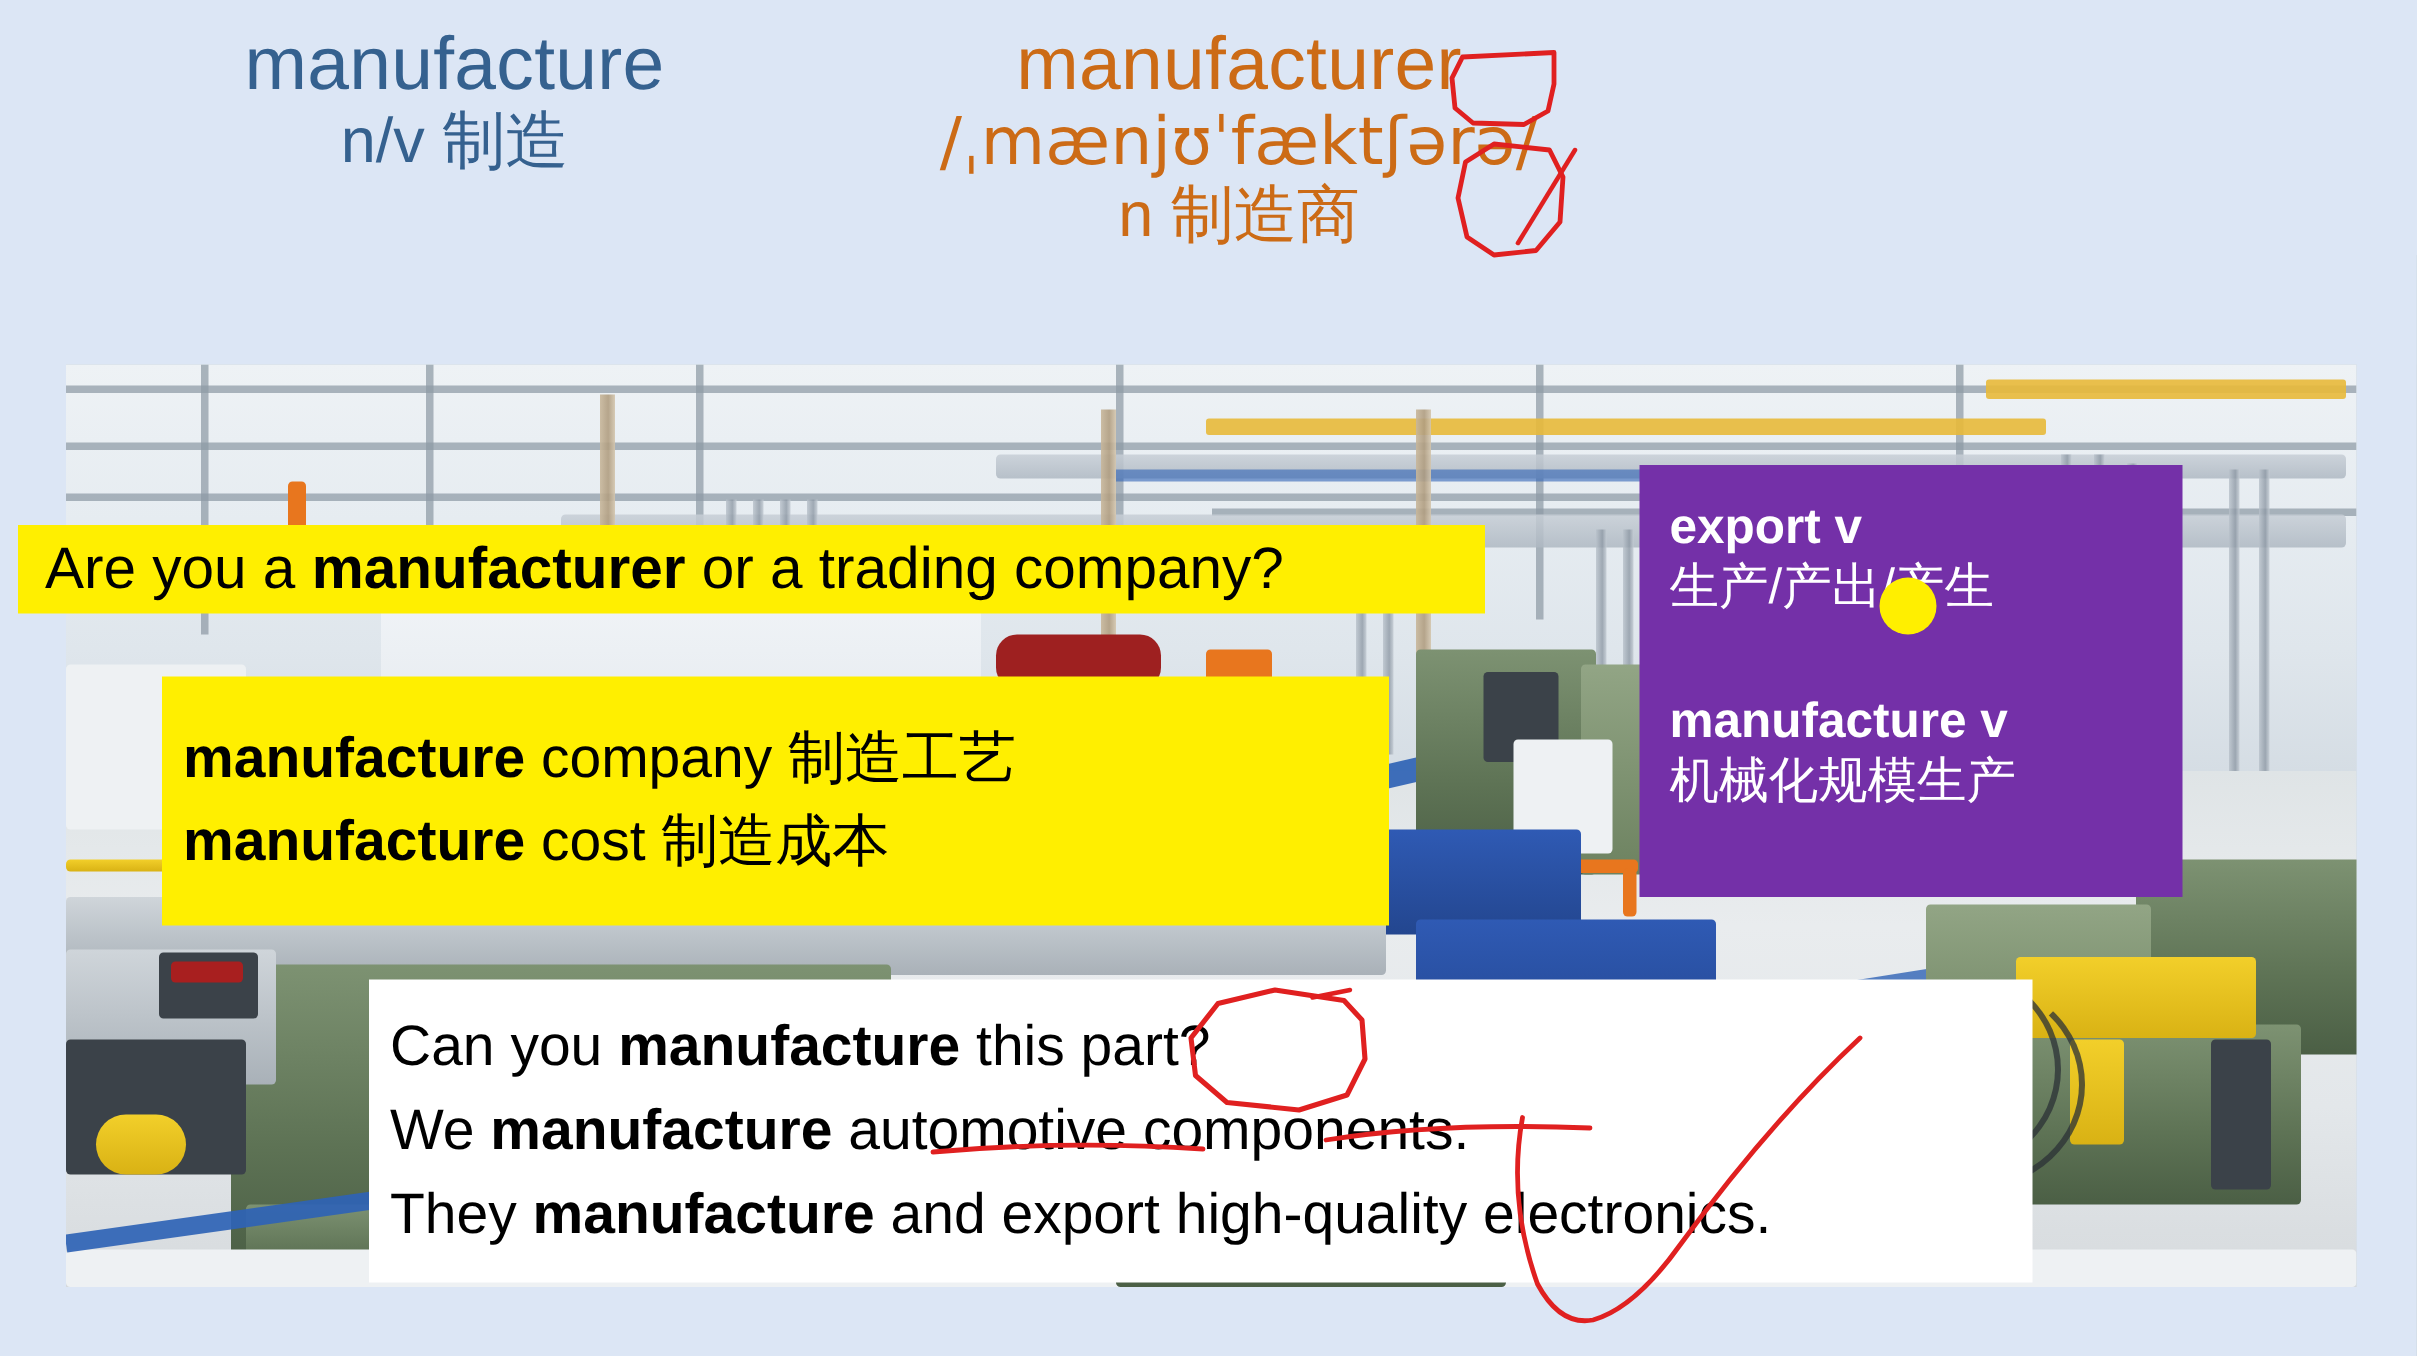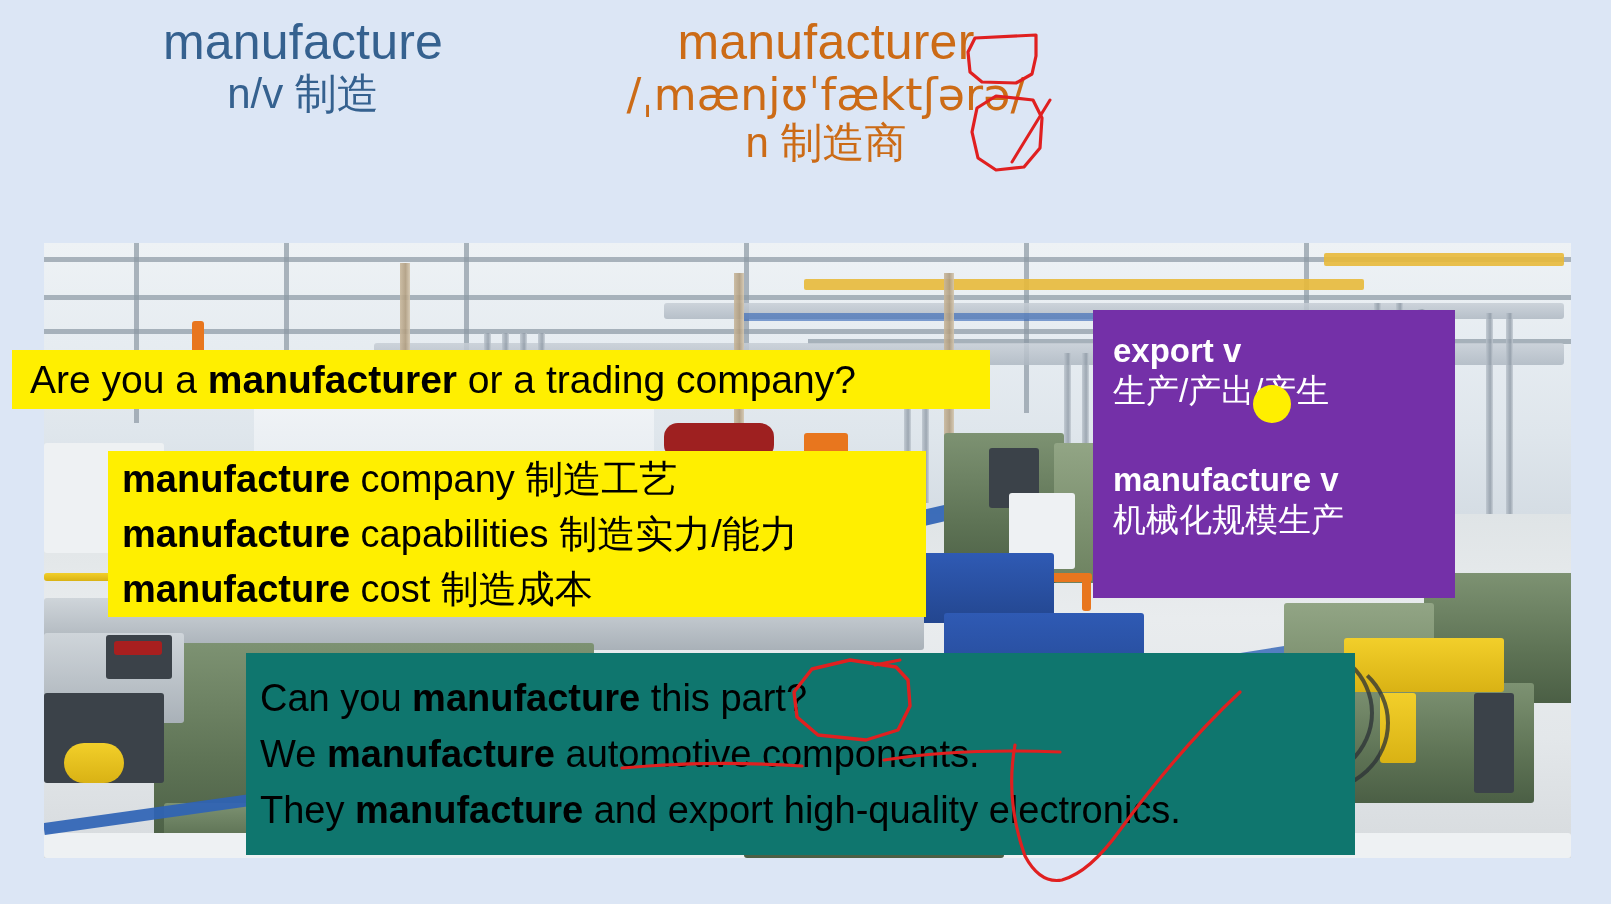--- a/index.html
+++ b/index.html
@@ -253,36 +253,33 @@
   <div class="hl-line">
     <span>Are you a </span><b>manufacturer</b><span> or a trading company?</span>
   </div>
 </div>
 
 <div class="hl-box" id="callout-collocations" style="background: rgb(255, 239, 0);">
   <div class="hl-line">
     <b>manufacture</b><span> company 制造工艺</span>
   </div>
   <div class="hl-line">
-    <b>manufacture</b><span> capabilities 制造实力/能力</span>
-  </div>
-  <div class="hl-line">
     <b>manufacture</b><span> cost 制造成本</span>
   </div>
 </div>
 
 <div id="synonym-panel" style="background: rgb(116, 48, 168);">
   <div class="syn-word">export v</div>
   <div class="syn-gloss">生产/产出/产生</div>
   <div class="syn-gap"></div>
   <div class="syn-word">manufacture v</div>
   <div class="syn-gloss">机械化规模生产</div>
 </div>
 
-<div class="hl-box" id="callout-sentences" style="background: #0f766e;">
+<div class="hl-box" id="callout-sentences" style="background: #ffffff;">
   <div class="hl-line">
     <span>Can you </span><b>manufacture</b><span> this part?</span>
   </div>
   <div class="hl-line">
     <span>We </span><b>manufacture</b><span> automotive components.</span>
   </div>
   <div class="hl-line">
     <span>They </span><b>manufacture</b><span> and export high-quality electronics.</span>
   </div>
 </div>

